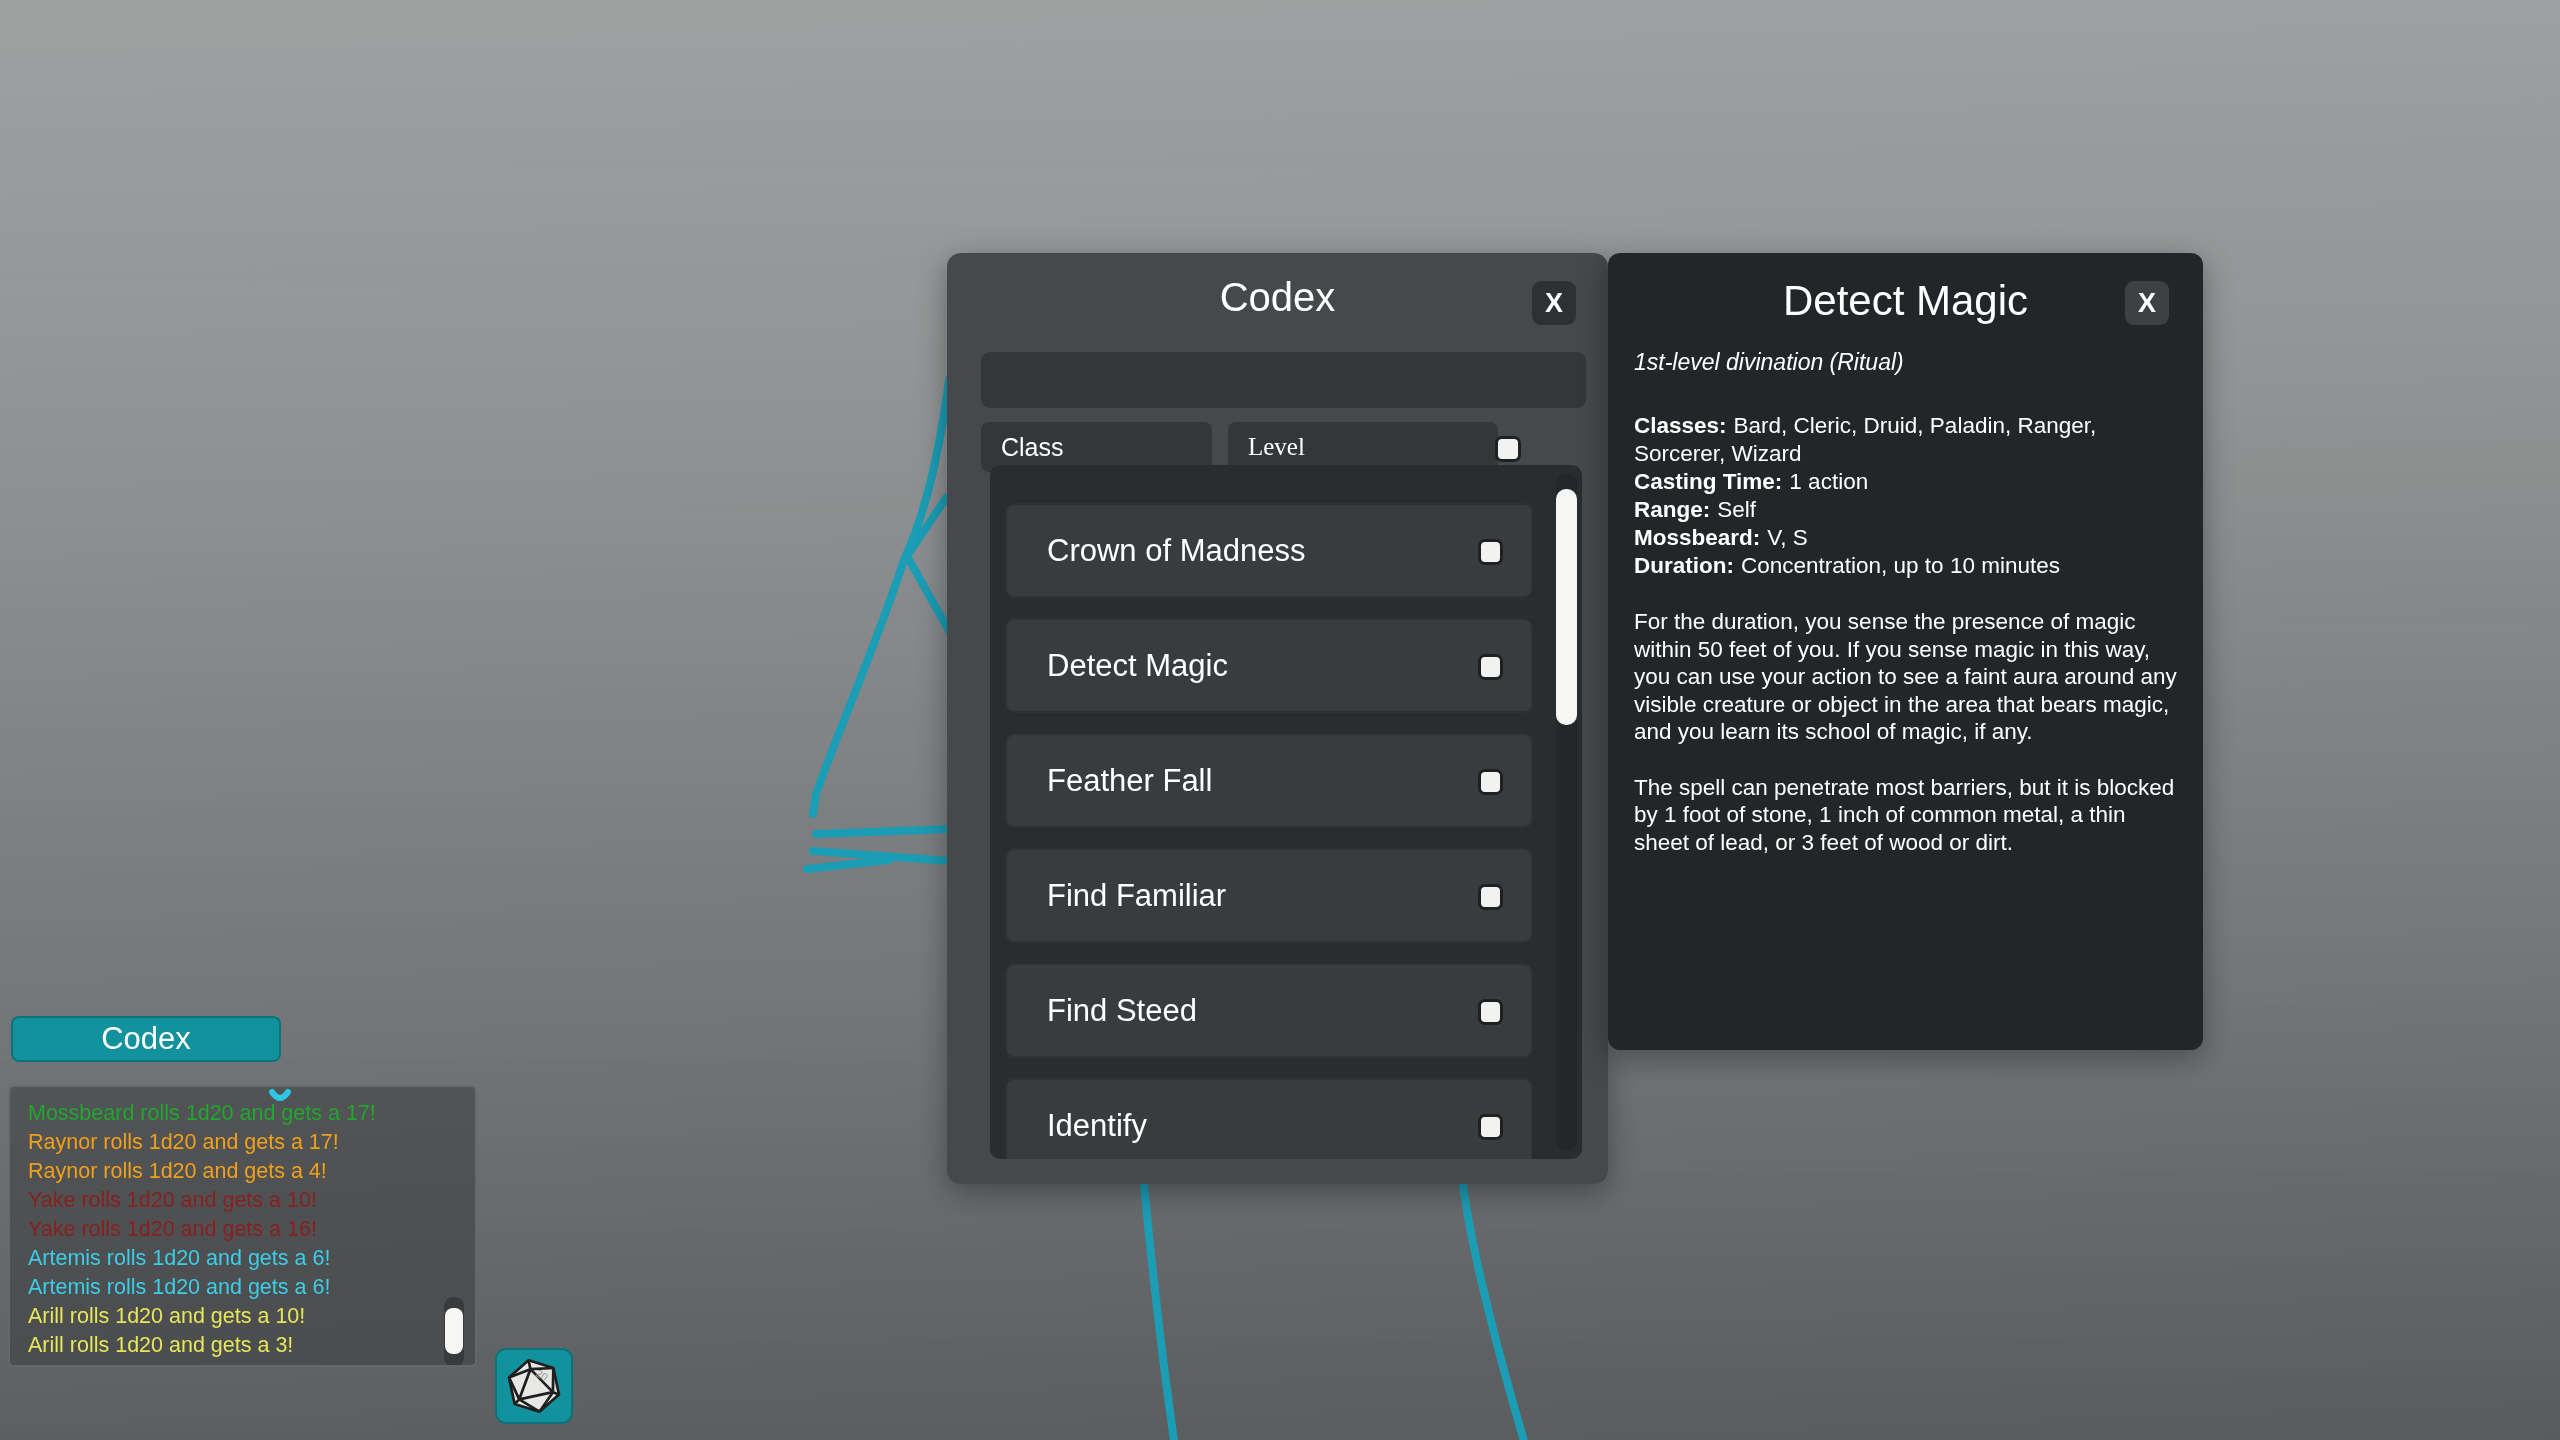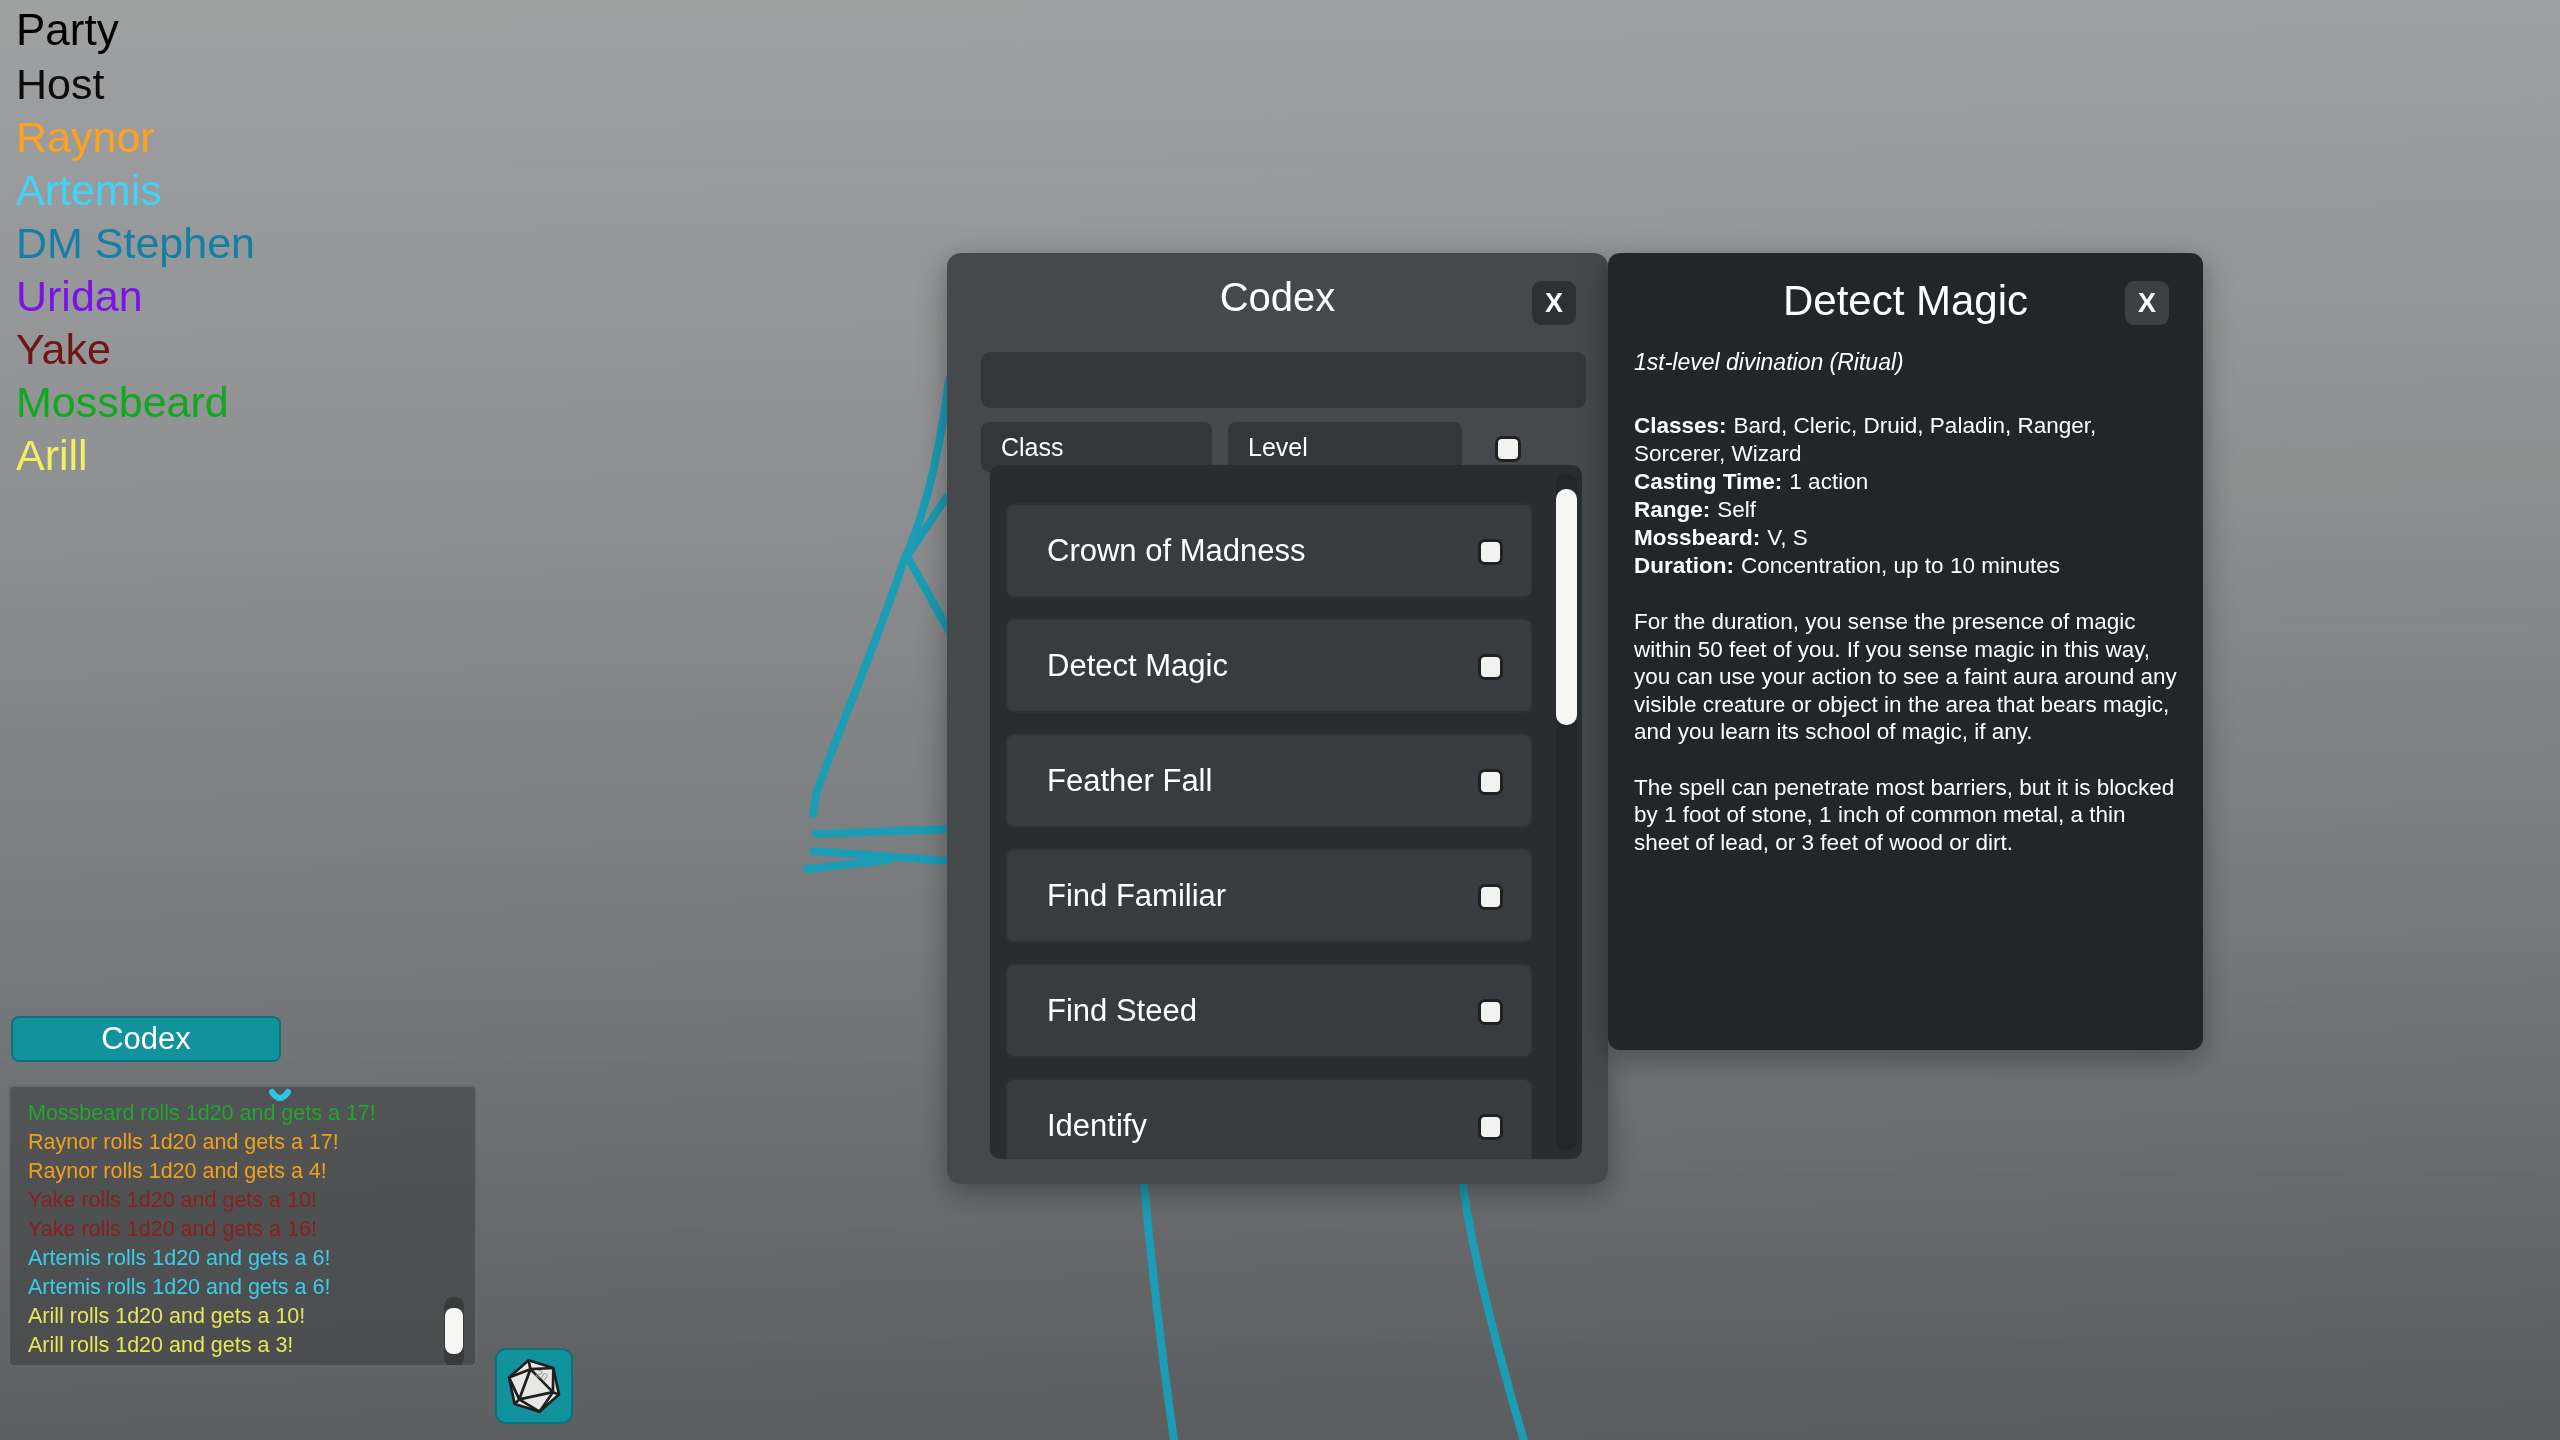--- a/index.html
+++ b/index.html
@@ -53,21 +53,21 @@
   .close-btn { position:absolute; width:44px; height:44px; border-radius:9px; border:none;
     color:#FFF; font-size:27px; font-weight:bold; font-family:inherit;
     display:flex; align-items:center; justify-content:center; cursor:pointer; }
   .codex-close { left:585px; top:28px; background:#2E3133; }
   .codex-search { position:absolute; left:34px; top:99px; width:605px; height:56px;
     background:#34373A; border:none; border-radius:9px; color:#FFF; font-size:26px;
     padding:0 18px; font-family:inherit; outline:none; }
   .filter-box { position:absolute; top:169px; height:50px; background:#34373A; border-radius:8px;
     color:#FFF; font-size:25px; display:flex; align-items:center; padding-left:20px; cursor:pointer; }
   .filter-class { left:34px; width:231px; }
-  .filter-level { left:281px; width:234px; }
+  .filter-level { left:281px; width:270px;font-family:Liberation Serif, serif; }
   .mini-toggle { background:#F2F2F0; border:3px solid #1E2022; border-radius:7px; cursor:pointer; }
   .filter-toggle { position:absolute; left:548px; top:183px; width:26px; height:26px; }
 
   .spell-list { position:absolute; left:43px; top:212px; width:592px; height:694px;
     background:#2A2D30; border-radius:10px; overflow:hidden; }
   .spell-row { position:absolute; left:15px; width:528px; height:95px;
     background:#393C3F; border:2px solid #2F3234; border-radius:9px;
     display:flex; align-items:center; cursor:pointer; }
   .spell-name { color:#FFF; font-size:31px; padding-left:40px; }
   .spell-fav { position:absolute; right:28px; top:34px; width:25px; height:26px; }
@@ -99,31 +99,20 @@
   <svg class="drawing-svg" width="2560" height="1440" viewBox="0 0 2560 1440" fill="none" stroke="#1B9DB5" stroke-width="8" stroke-linecap="round" stroke-linejoin="round">
     <path d="M949,380 C938,462 924,516 904,560 C876,646 836,736 816,794 L813,814"></path>
     <path d="M946,498 L907,556 L949,631"></path>
     <path d="M816,834 L952,829"></path>
     <path d="M813,851 L950,861"></path>
     <path d="M807,869 L889,860"></path>
     <path d="M1144,1185 C1152,1268 1162,1356 1174,1441"></path>
     <path d="M1463,1185 C1472,1252 1498,1352 1524,1441"></path>
   </svg>
 
-  <div class="party">
-    <div class="party-title">Party</div>
-    <div class="party-member" style="color: rgb(13, 13, 13);">Host</div>
-    <div class="party-member" style="color: rgb(255, 162, 31);">Raynor</div>
-    <div class="party-member" style="color: rgb(63, 212, 248);">Artemis</div>
-    <div class="party-member" style="color: rgb(19, 127, 165);">DM Stephen</div>
-    <div class="party-member" style="color: rgb(124, 18, 232);">Uridan</div>
-    <div class="party-member" style="color: rgb(110, 22, 22);">Yake</div>
-    <div class="party-member" style="color: rgb(15, 168, 31);">Mossbeard</div>
-    <div class="party-member" style="color: rgb(240, 240, 96);">Arill</div>
-  </div>
 
   <button class="codex-btn">Codex</button>
 
   <div class="chat">
     <div class="chat-line" style="color: rgb(33, 166, 46);">Mossbeard rolls 1d20 and gets a 17!</div>
     <div class="chat-line" style="color: rgb(240, 160, 28);">Raynor rolls 1d20 and gets a 17!</div>
     <div class="chat-line" style="color: rgb(240, 160, 28);">Raynor rolls 1d20 and gets a 4!</div>
     <div class="chat-line" style="color: rgb(138, 31, 31);">Yake rolls 1d20 and gets a 10!</div>
     <div class="chat-line" style="color: rgb(138, 31, 31);">Yake rolls 1d20 and gets a 16!</div>
     <div class="chat-line" style="color: rgb(60, 205, 232);">Artemis rolls 1d20 and gets a 6!</div>

